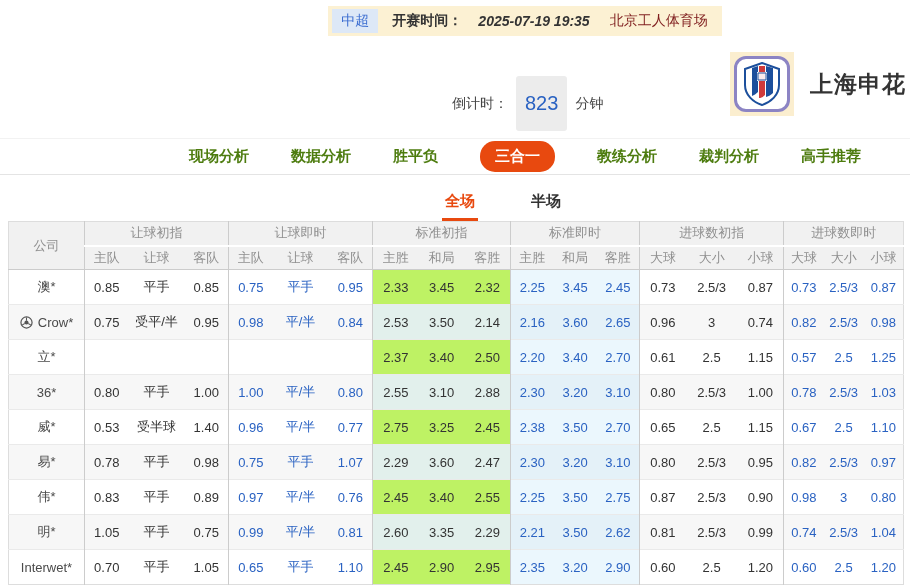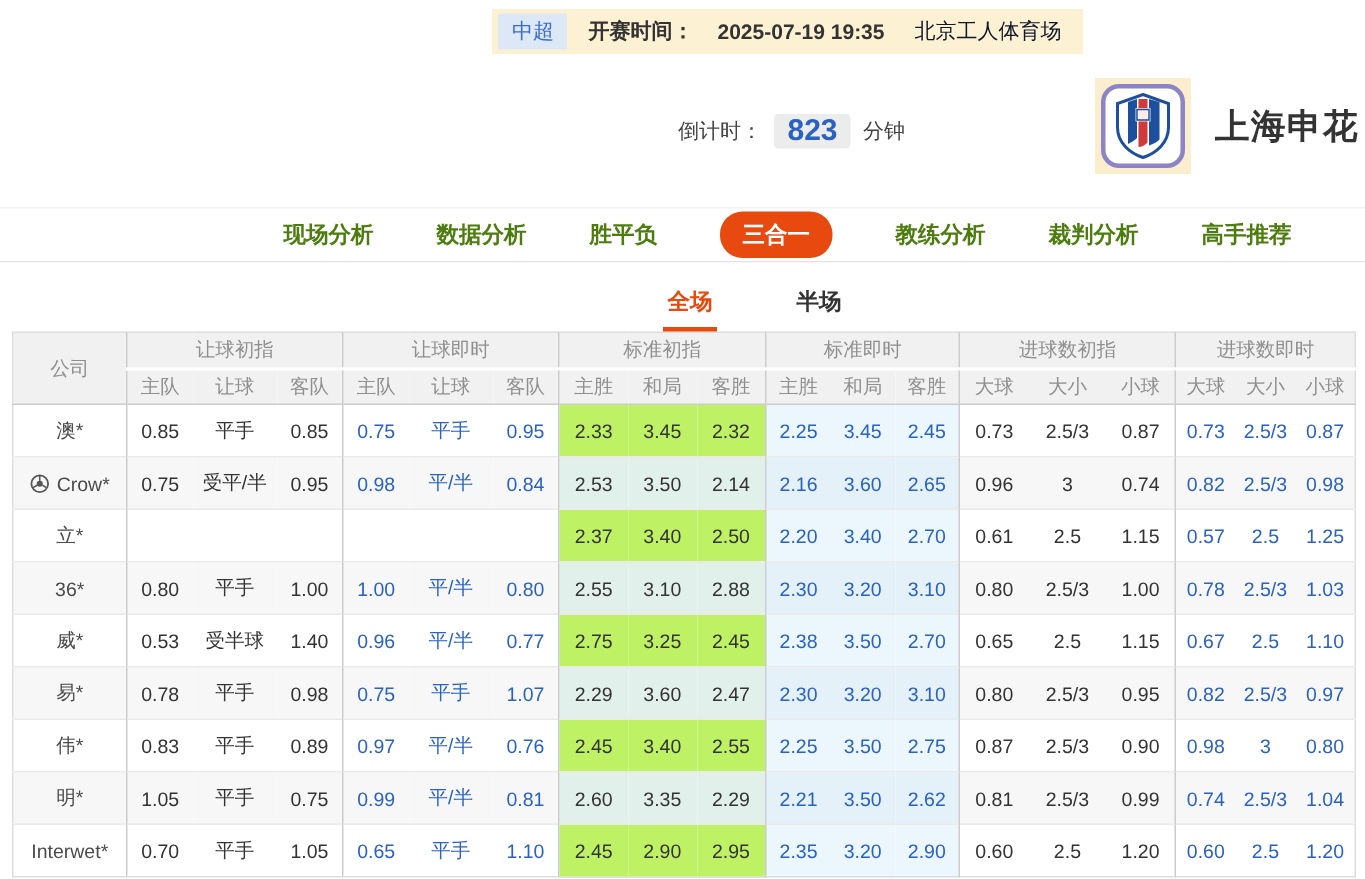--- a/index.html
+++ b/index.html
@@ -4,34 +4,34 @@
 <style>
   * { margin:0; padding:0; box-sizing:border-box; }
   html,body { width:910px; height:586px; overflow:hidden; background:#fff;
     font-family:"Liberation Sans","DejaVu Sans",sans-serif; color:#333; }
 
   
   .topbar { display:flex; justify-content:center; padding-left:140px; margin-top:6px; }
   .topbar-pill { display:inline-flex; align-items:center; background:#fcf1d3; padding:3px 14px 3px 4px; font-size:14px; }
   .league-badge { background:#dde8f7; color:#3a6cd0; padding:3px 9px; margin-right:14px; font-size:14px; }
   .kick-label, .kick-time { font-weight:bold; color:#333; }
-  .kick-time { margin-left:16px; }
-  .venue { margin-left:20px; color:#0f172a; }
+  .kick-time { margin-left:16px;font-style:italic; }
+  .venue { margin-left:20px; color:#7f1d1d; }
 
   
   .match-header { position:relative; height:90px; margin-top:12px; }
   .team { position:absolute; top:4px; display:flex; align-items:center; gap:16px; }
   .team.home { left:104px; }
   .team.away { right:4px; }
   .team-name { font-size:23px; font-weight:bold; color:#333; letter-spacing:1px; }
   .logo-outer { width:64px; height:64px; background:#fbeecf; display:flex; align-items:center; justify-content:center; }
   .logo-inner { width:56px; height:56px; background:#fff; border:3px solid #8c84c4; border-radius:12px;
     display:flex; align-items:center; justify-content:center; }
   .countdown { position:absolute; left:452px; top:28px; display:flex; align-items:center; gap:8px; font-size:14px; color:#444; }
-  .cd-value { background:#ececec; color:#2a62c2; font-weight:bold; font-size:20px; padding:0 9px; border-radius:3px; }
+  .cd-value { background:#ececec; color:#2a62c2; font-weight:normal; font-size:20px; padding:16px 9px; border-radius:3px; }
 
   
   .nav { display:flex; justify-content:center; align-items:center; gap:42px; height:37px;
     border-top:1px solid #f2f2f2; border-bottom:1px solid #e4e4e4; padding-left:140px; }
   .nav-tab { font-size:15px; font-weight:bold; color:#4d7c0f; cursor:pointer; white-space:nowrap; }
   .nav-tab.active { background:#e8490f; color:#fff; border-radius:15px; padding:6px 15px; }
 
   
   .subtabs { display:flex; justify-content:center; align-items:flex-end; gap:50px; height:46px; padding-left:96px; background:#fff; }
   .subtab { font-size:15px; font-weight:bold; color:#333; padding:0 3px 10px; cursor:pointer; }

